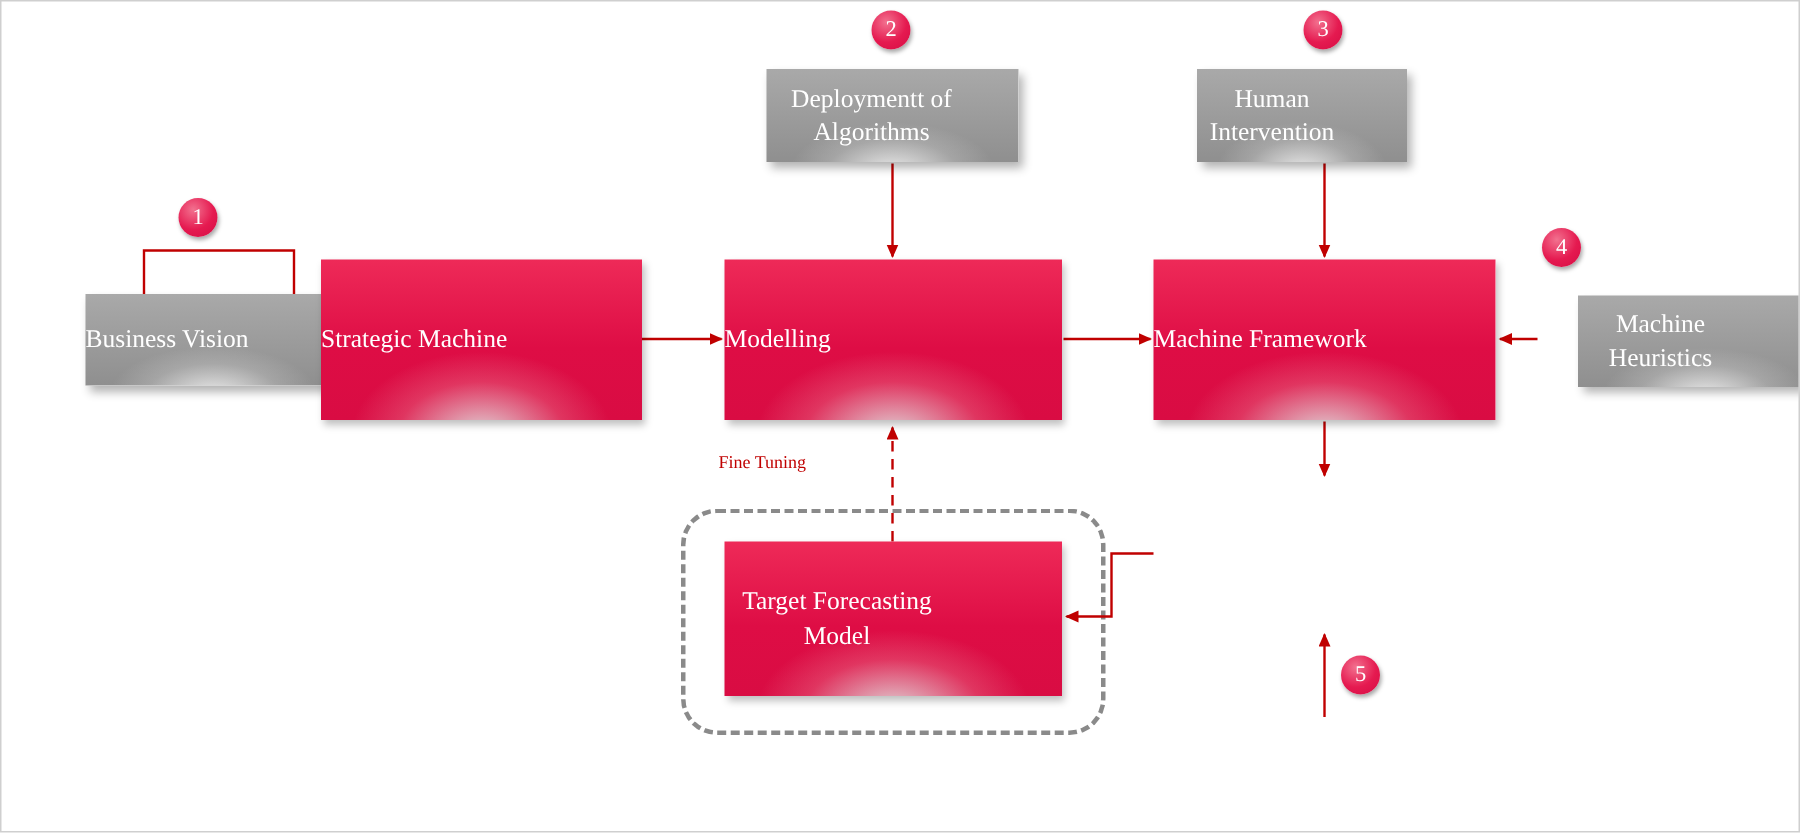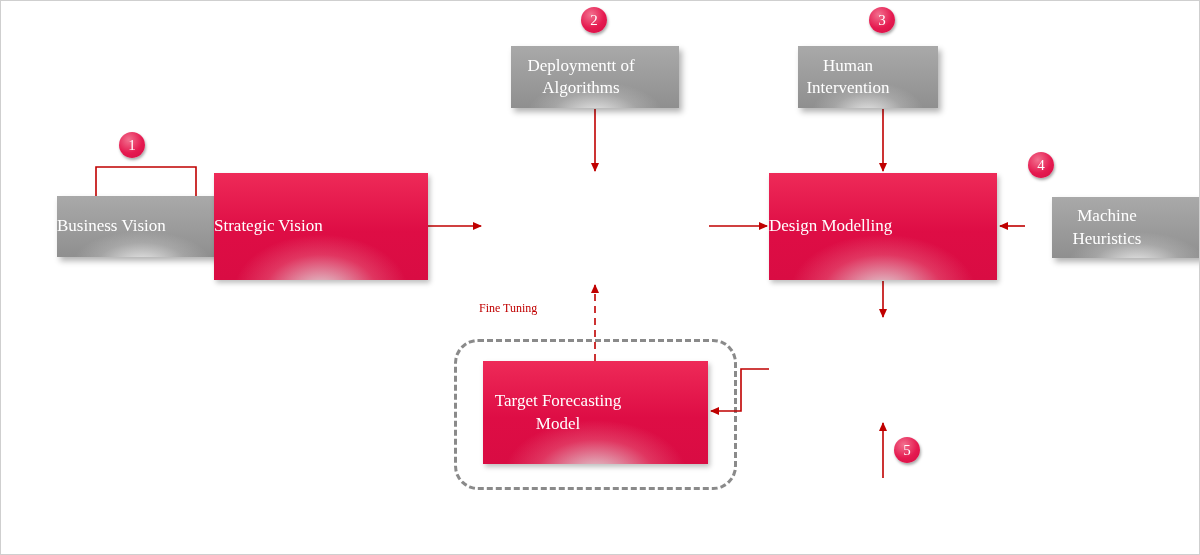--- a/index.html
+++ b/index.html
@@ -67,26 +67,29 @@
     <path class="edge" marker-end="url(#arrow)" d="M 768 368 L 740 368 L 740 410 L 710 410"></path>
     <path class="edge dashed" marker-end="url(#arrow)" d="M 594 360 L 594 284"></path>
     <path class="edge" marker-end="url(#arrow)" d="M 882 477 L 882 422"></path>
   </svg>
 
   <div class="node gray" style="left:8px; top:195px; width:170px; height:61px;margin-left:48px;">
     <span class="lbl">Business Vision</span>
   </div>
 
   <div class="node red" style="left:213px; top:172px; width:214px; height:107px;">
-    <span class="lbl">Strategic Vision</span>
+    <span class="lbl">Strategic Machine</span>
   </div>
 
+  <div class="node red" style="left:482px; top:172px; width:225px; height:107px;">
+    <span class="lbl">Modelling</span>
+  </div>
 
   <div class="node red" style="left:768px; top:172px; width:228px; height:107px;">
-    <span class="lbl">Design Modelling</span>
+    <span class="lbl">Machine Framework</span>
   </div>
 
   <div class="node gray" style="left:1051px; top:196px; width:170px; height:61px;">
     <span class="lbl" style="max-width:110px;">Machine Heuristics</span>
   </div>
 
   <div class="node gray" style="left:510px; top:45px; width:168px; height:62px;">
     <span class="lbl" style="max-width:140px;">Deploymentt of Algorithms</span>
   </div>
 

